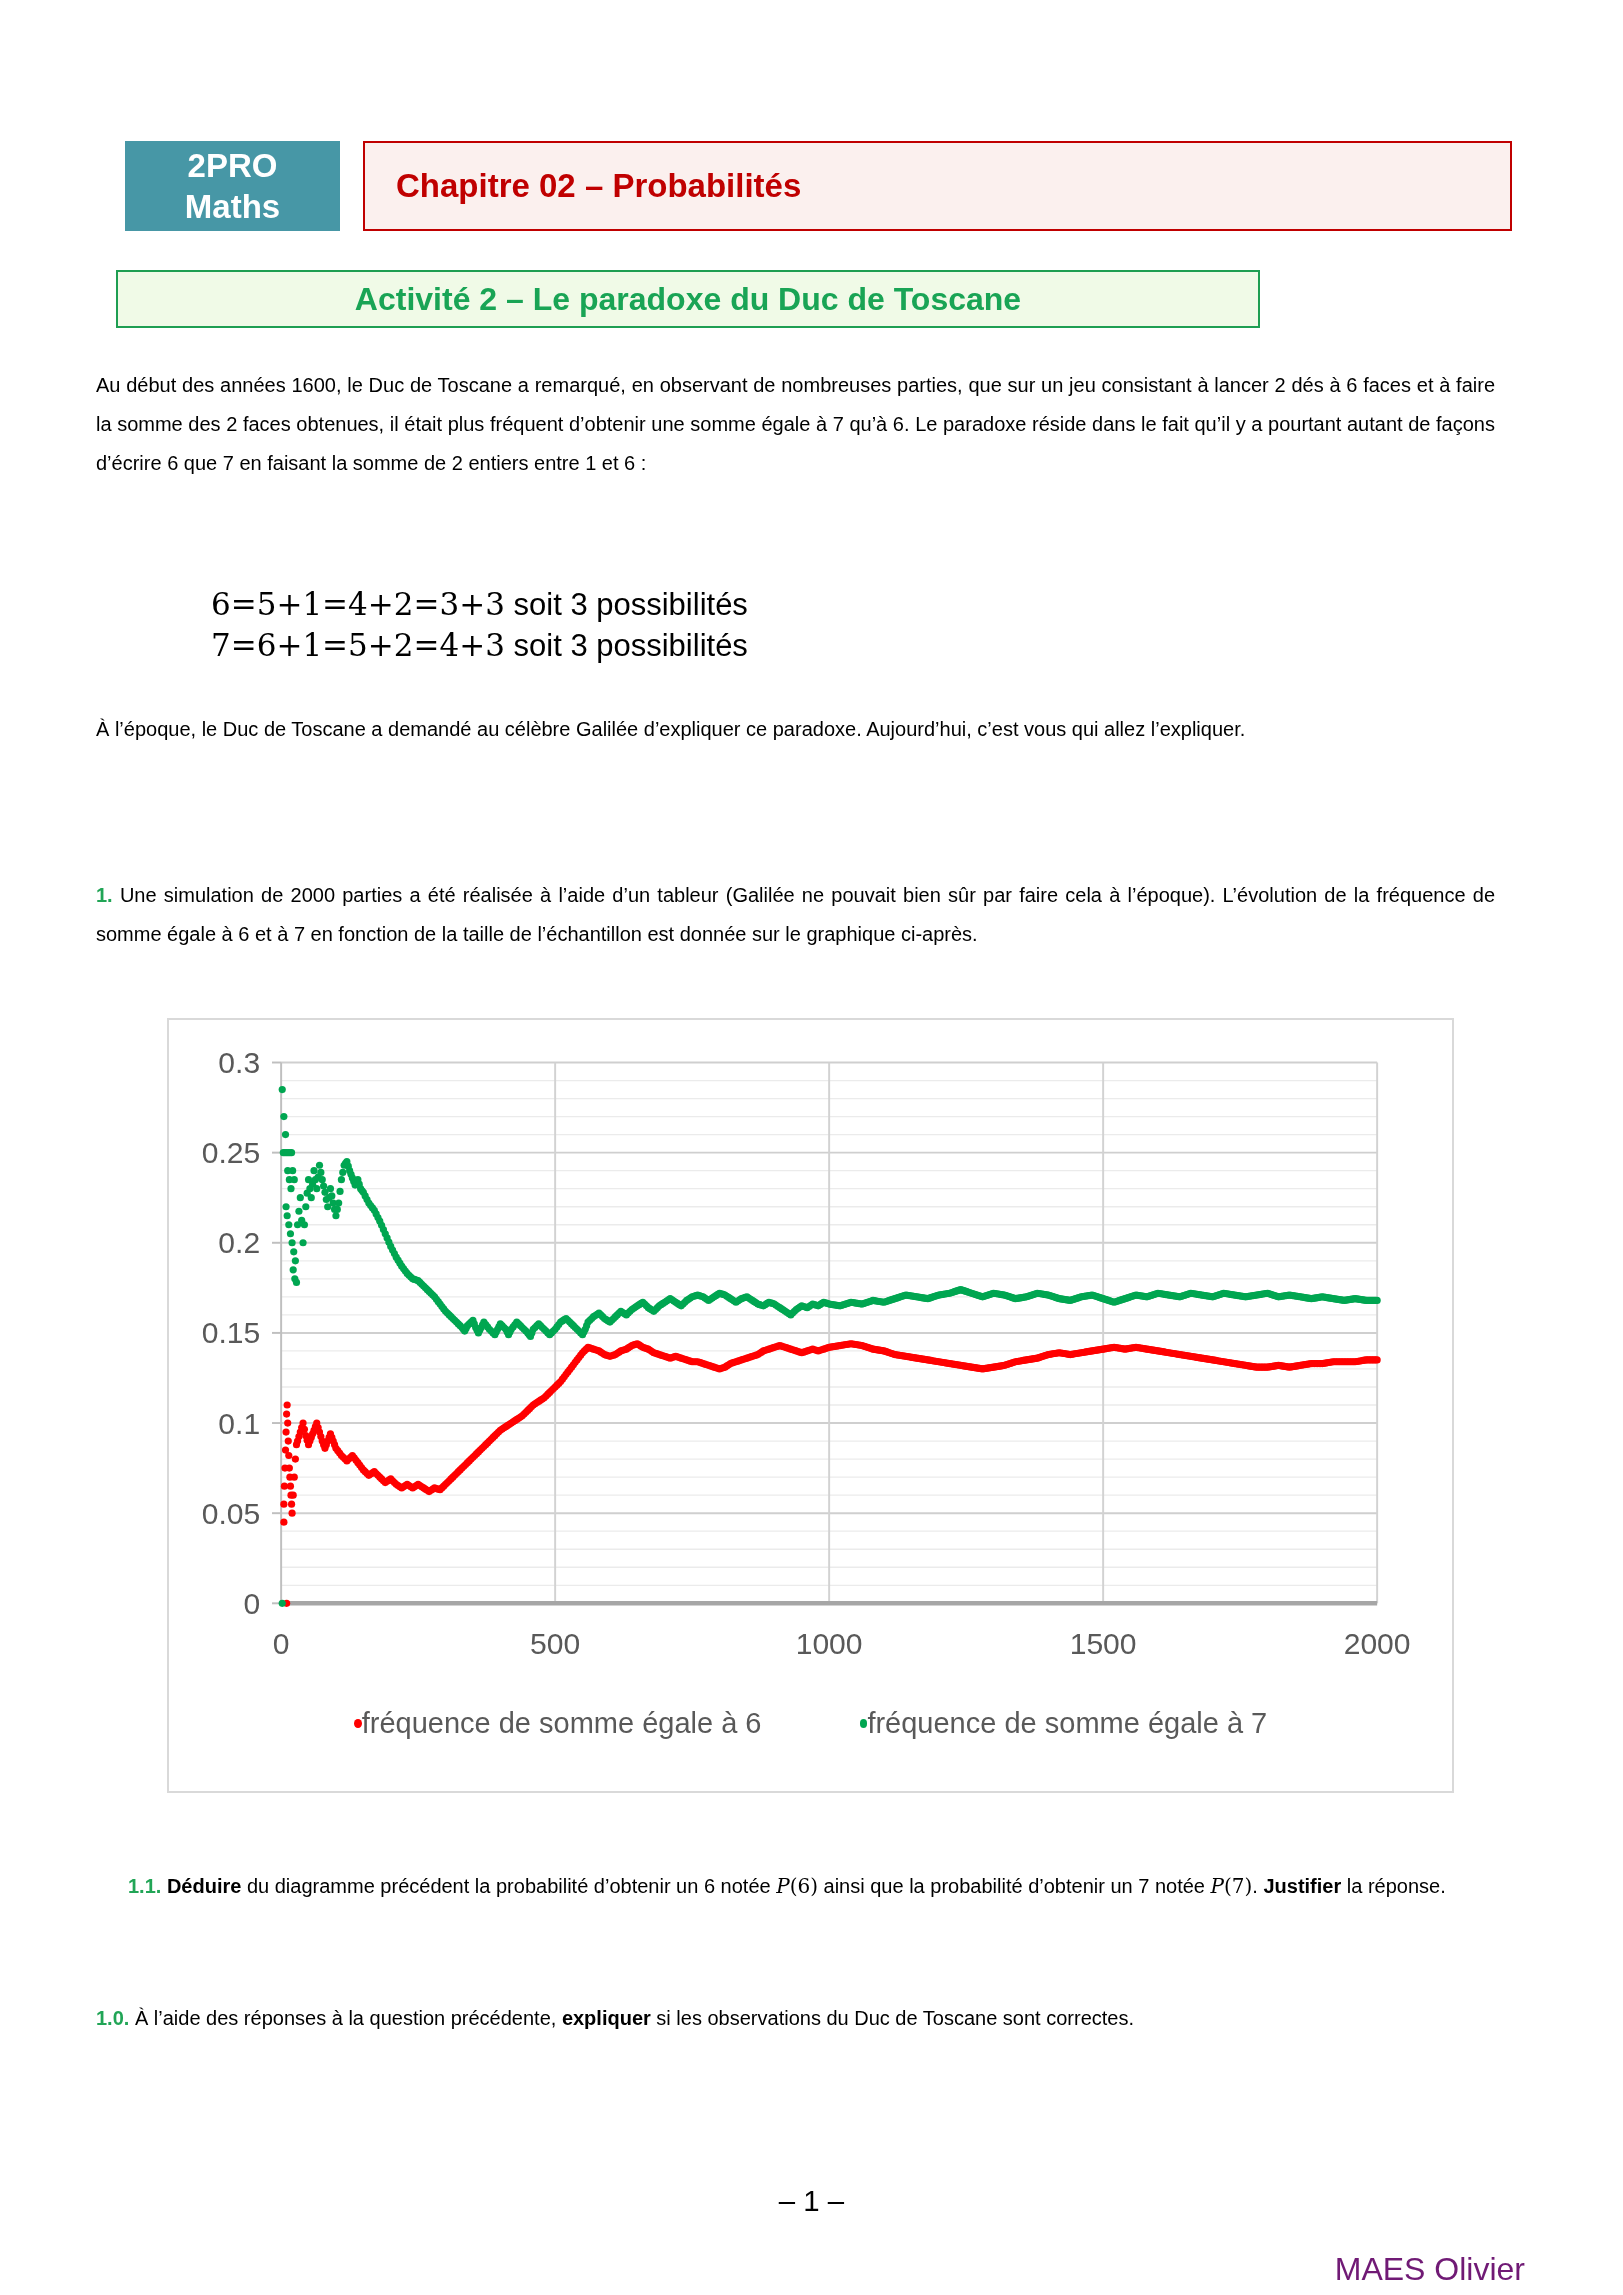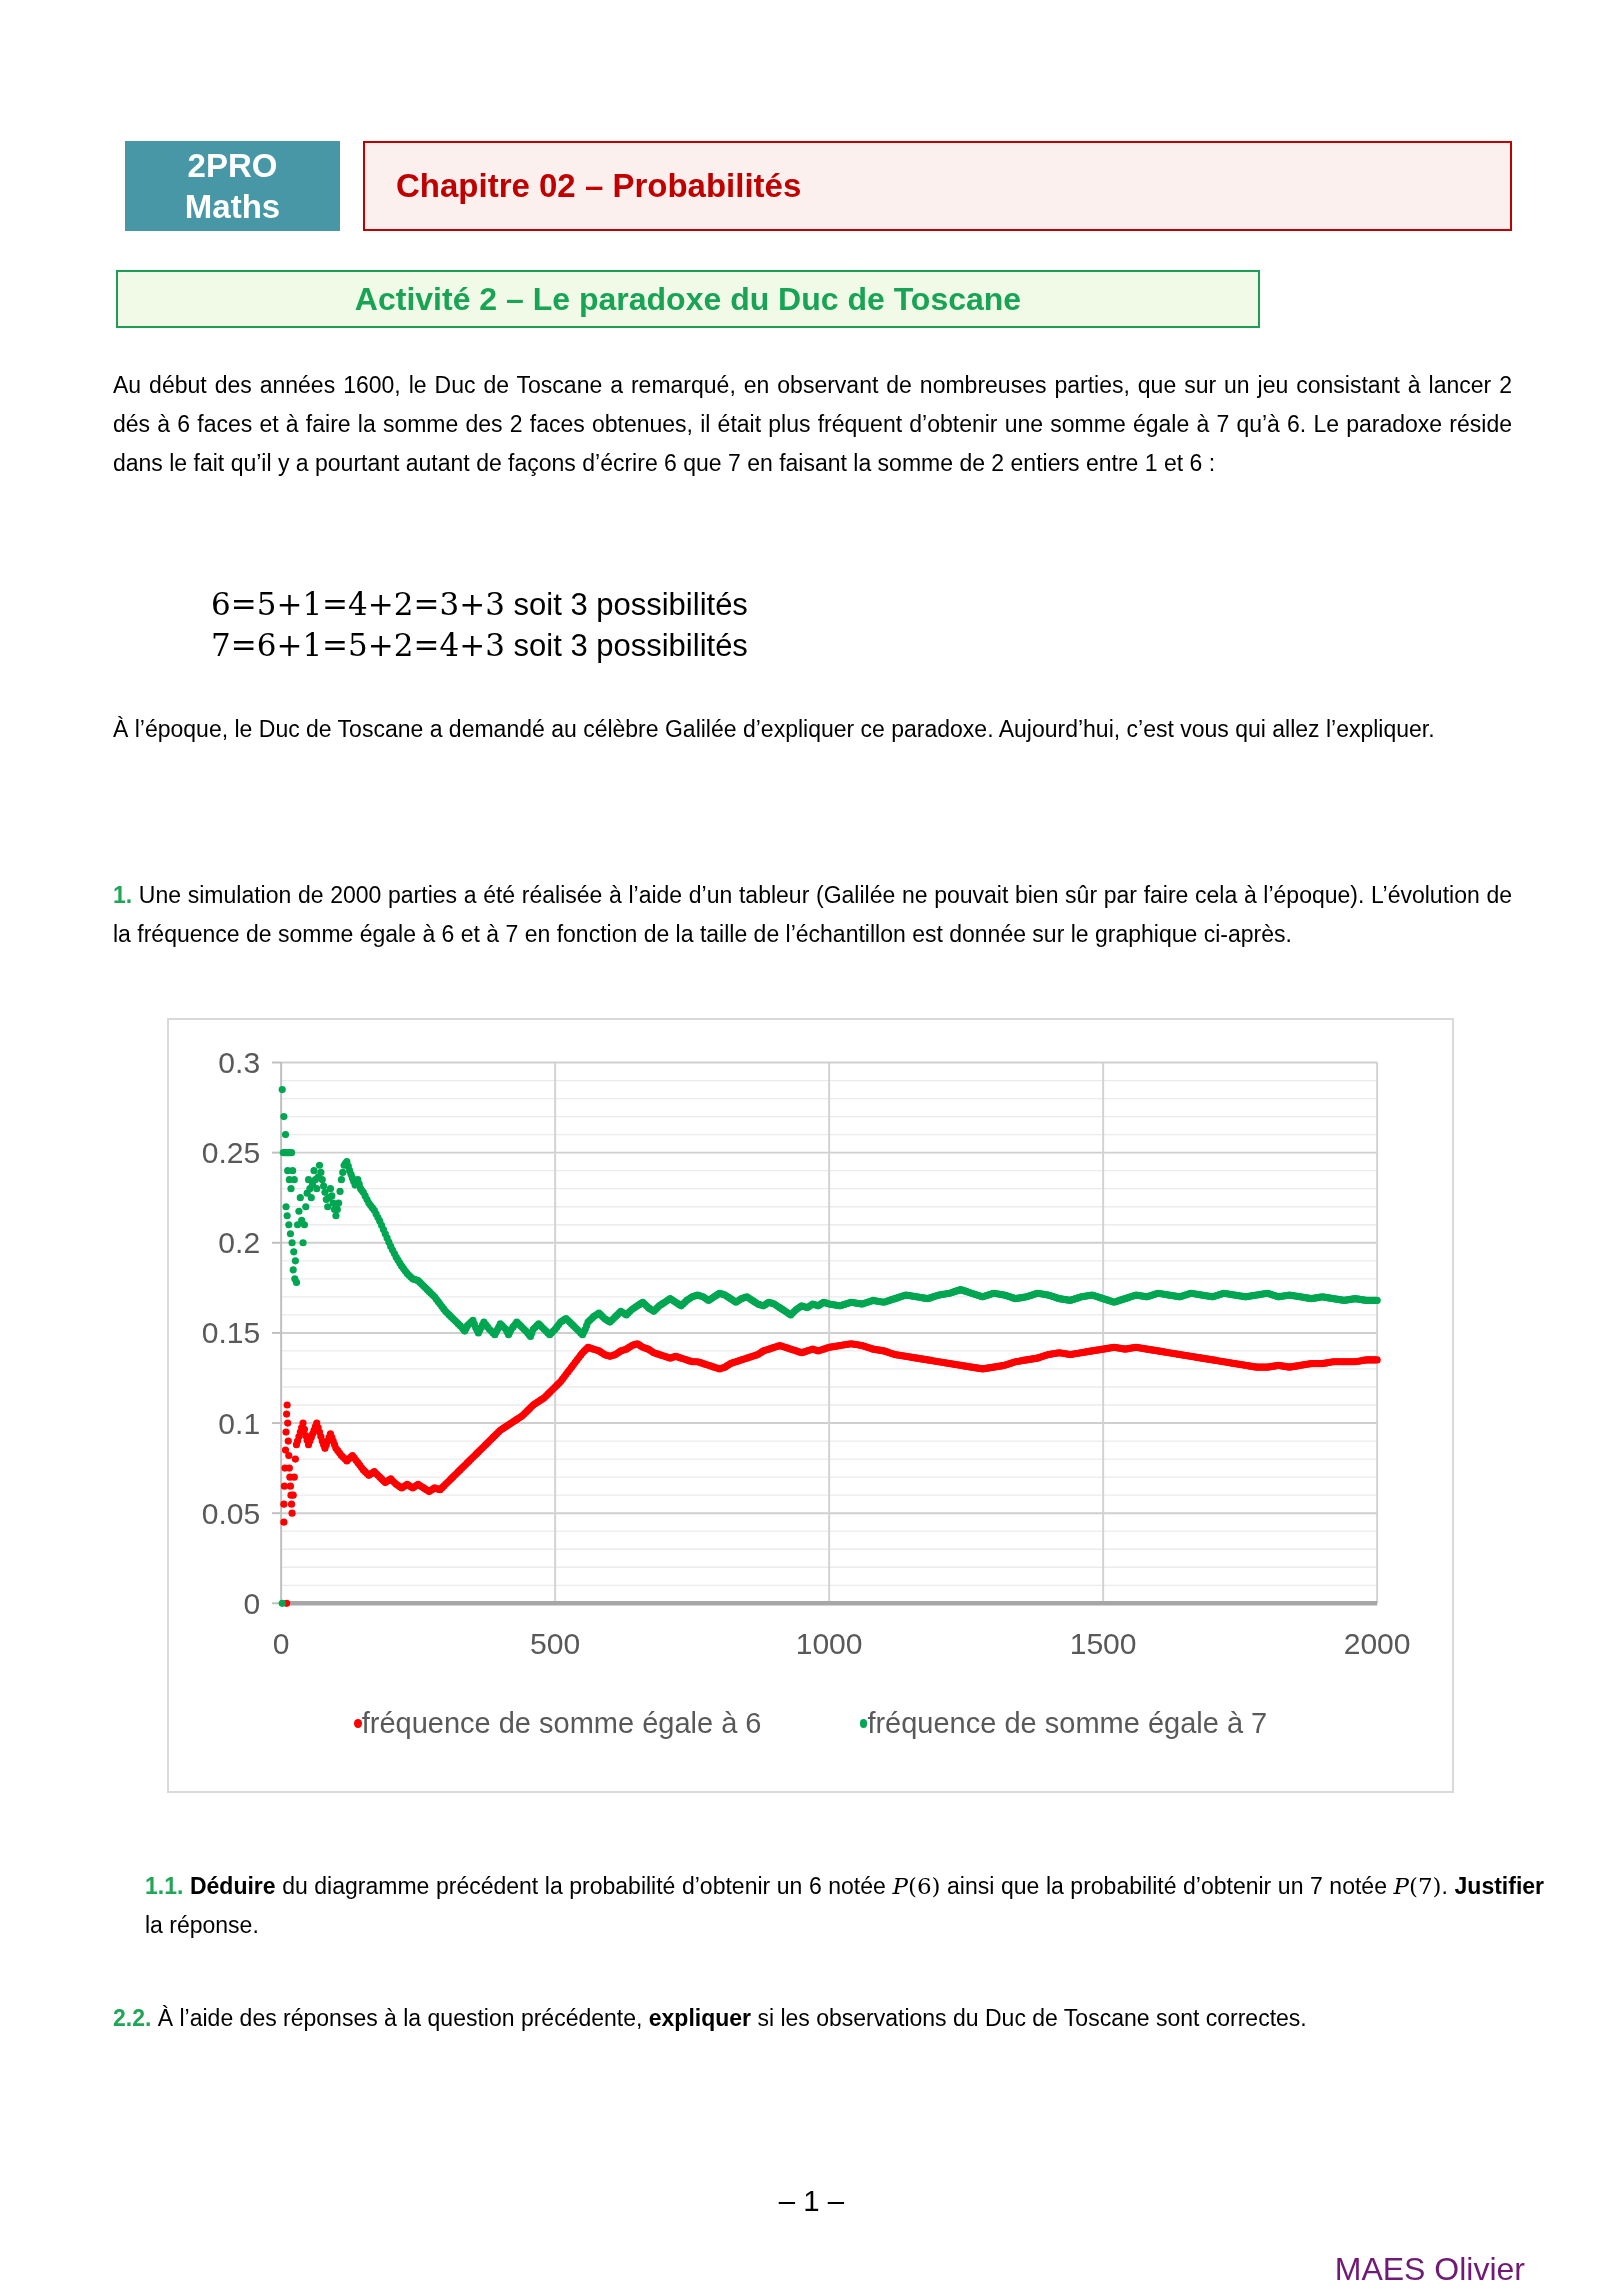--- a/index.html
+++ b/index.html
@@ -28,22 +28,22 @@
 
   
   .activity-banner {
     position:absolute; left:116px; top:270px; width:1144px; height:58px;
     background:#F0FAE7; border:2px solid #1E9E52;
     display:flex; align-items:center; justify-content:center;
     color:#19A455; font-weight:bold; font-size:32px;
   }
 
   .body-text {
-    position:absolute; left:113px; width:1399px;
-    font-size:23px; line-height:39px; text-align:justify;
+    position:absolute; left:96px; width:1399px;
+    font-size:20px; line-height:39px; text-align:justify;
   }
   .p1  { top:366px; }
   .p2  { top:710px; }
   .q1  { top:876px; }
   .q11 { top:1867px;margin-left:32px; }
   .q12 { top:1999px; }
 
   .equations { position:absolute; left:211px; top:584px; font-size:31px; line-height:41px; }
   .eq-line { white-space:pre; }
 
@@ -1523,19 +1523,19 @@
         </div>
         <div class="legend-item">
           <span class="legend-dot" style="background: rgb(0, 166, 81);"></span>
           <span>fréquence de somme égale à 7</span>
         </div>
       </div>
   </div>
 
   <p class="body-text q11"><span style="font-weight: bold; color: rgb(33, 165, 86);">1.1.</span><span> </span><span style="font-weight: bold;">Déduire</span><span> du diagramme précédent la probabilité d’obtenir un 6 notée </span><span style="font-style: italic; font-family: &quot;DejaVu Serif&quot;, serif;">P</span><span style="font-family: &quot;DejaVu Serif&quot;, serif;">(6)</span><span> ainsi que la probabilité d’obtenir un 7 notée </span><span style="font-style: italic; font-family: &quot;DejaVu Serif&quot;, serif;">P</span><span style="font-family: &quot;DejaVu Serif&quot;, serif;">(7)</span><span>. </span><span style="font-weight: bold;">Justifier</span><span> la réponse.</span></p>
 
-  <p class="body-text q12"><span style="font-weight: bold; color: rgb(33, 165, 86);">2.2.</span><span> À l’aide des réponses à la question précédente, </span><span style="font-weight: bold;">expliquer</span><span> si les observations du Duc de Toscane sont correctes.</span></p>
+  <p class="body-text q12"><span style="font-weight: bold; color: rgb(33, 165, 86);">1.0.</span><span> À l’aide des réponses à la question précédente, </span><span style="font-weight: bold;">expliquer</span><span> si les observations du Duc de Toscane sont correctes.</span></p>
 
   <div class="pageno">– 1 –</div>
   <div class="author">MAES Olivier</div>
 
 </div>
 
 
 </body></html>

